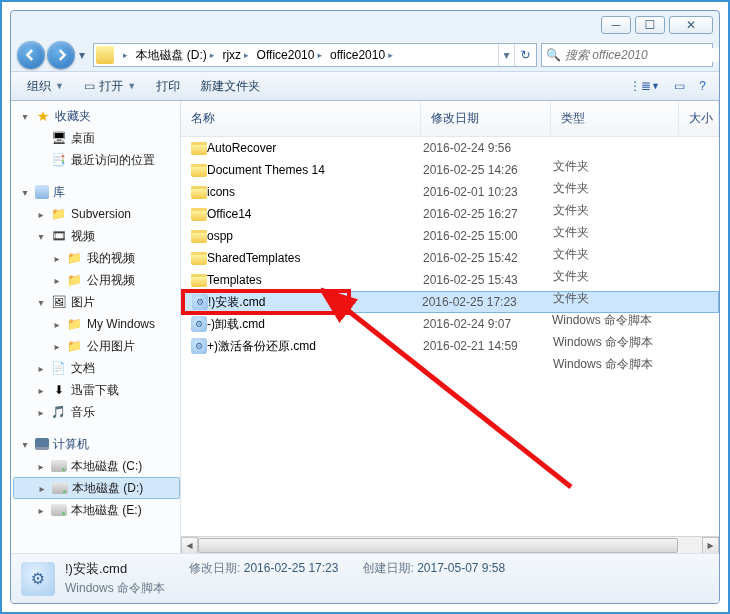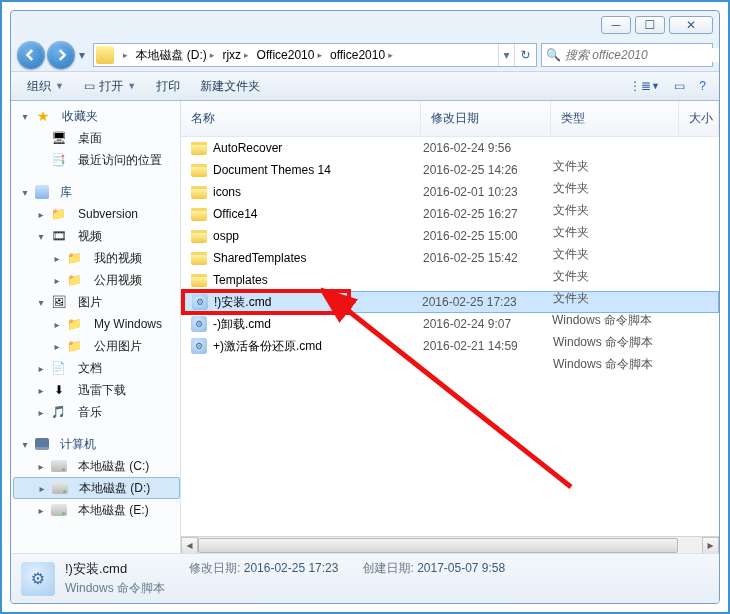--- a/index.html
+++ b/index.html
@@ -30,38 +30,38 @@
 .tbitem { padding: 3px 8px; display: flex; align-items: center; gap: 4px; cursor: pointer; border-radius: 2px; color: #1a3a5a; }
 .tbspacer { flex: 1; }
 .viewbtn { display: flex; align-items: center; border: 1px solid transparent; padding: 2px 4px; cursor: pointer; color: #2a5aa0; }
 
 .body { flex: 1; display: flex; background: #fff; overflow: hidden; }
 .sidebar { width: 170px; border-right: 1px solid #d9e3ee; overflow-y: auto; overflow-x: hidden; background: #fafcfe; padding: 4px 0 4px 2px; }
 .tree-node { display: flex; align-items: center; height: 22px; padding-left: 6px; cursor: pointer; white-space: nowrap; }
 .tree-node.sel { background: #d4e8fc; border: 1px solid #8cbce8; border-radius: 2px; }
 .tree-tw { width: 12px; color: #6a6a6a; font-size: 10px; display: inline-flex; justify-content: center; }
 .tree-icon { width: 16px; height: 16px; margin: 0 4px; display: inline-flex; align-items: center; justify-content: center; }
-.tree-label { color: #1a1a1a; margin-left: 7px; }
+.tree-label { color: #1a1a1a; }
 .tree-node.group .tree-label { color: #2a4a7a; }
 .indent1 { padding-left: 22px; }
 .indent2 { padding-left: 38px; }
 .tree-spacer { height: 10px; }
 
 .content { flex: 1; display: flex; flex-direction: column; position: relative; }
 .colhdr { height: 36px; display: flex; align-items: center; border-bottom: 1px solid #e2e8ef; background: linear-gradient(#fdfdfe,#f1f5f9); user-select: none; }
 .colhdr > div { padding-left: 10px; color: #2a4a7a; height: 100%; display: flex; align-items: center; border-right: 1px solid #e4e9ef; cursor: pointer; }
 .c-name { flex: 1; min-width: 200px; }
 .c-date { width: 130px; }
 .c-type { width: 128px; }
 .c-size { width: 40px; }
 
 .rows { flex: 1; overflow: auto; position: relative; }
 .row { display: flex; align-items: center; height: 22px; cursor: pointer; }
 .row.selected { background: #cde6ff; border: 1px solid #7ab6ec; }
-.r-name { flex: 1; min-width: 200px; display: flex; align-items: center; padding-left: 10px; gap: 6px; }
+.r-name { flex: 1; min-width: 200px; display: flex; align-items: center; padding-left: 10px; }
 .r-date { width: 130px; color: #555; }
 .r-type { width: 128px; color: #555; margin-top: 36px; }
 .r-size { width: 38px; }
 .ficon { width: 16px; height: 16px; display: inline-flex; align-items: center; justify-content: center; }
 .folder-ic { width: 16px; height: 13px; background: linear-gradient(#fff3a0,#f2c94c); border-radius: 1px 1px 2px 2px; border-top: 3px solid #f6d76a; }
 .cmd-ic { width: 16px; height: 16px; border-radius: 3px; background: radial-gradient(circle at 40% 35%, #d0e8ff, #8fbce6); display: flex; align-items: center; justify-content: center; color: #3a6aa0; font-size: 9px; }
 
 .hscroll { height: 17px; background: #f0f0f0; border-top: 1px solid #d0d6de; display: flex; align-items: center; }
 .hscroll .arr { width: 17px; height: 17px; background: linear-gradient(#f8f8f8,#e4e4e4); border: 1px solid #c6c6c6; display: flex; align-items: center; justify-content: center; color: #606060; cursor: pointer; }
 .hscroll .track { flex: 1; height: 17px; position: relative; }
@@ -342,20 +342,21 @@
               <div class="r-type">文件夹</div>
               <div class="r-size"></div>
             </div>
             <div class="row">
               <div class="r-name">
                 <span class="ficon">
                   <span class="folder-ic"></span>
                 </span>
                 <span>Templates</span>
               </div>
+              <div class="r-date">2016-02-25 15:43</div>
               <div class="r-type">文件夹</div>
               <div class="r-size"></div>
             </div>
             <div class="row selected">
               <div class="r-name">
                 <span class="ficon">
                   <span class="cmd-ic">⚙</span>
                 </span>
                 <span>!)安装.cmd</span>
               </div>

